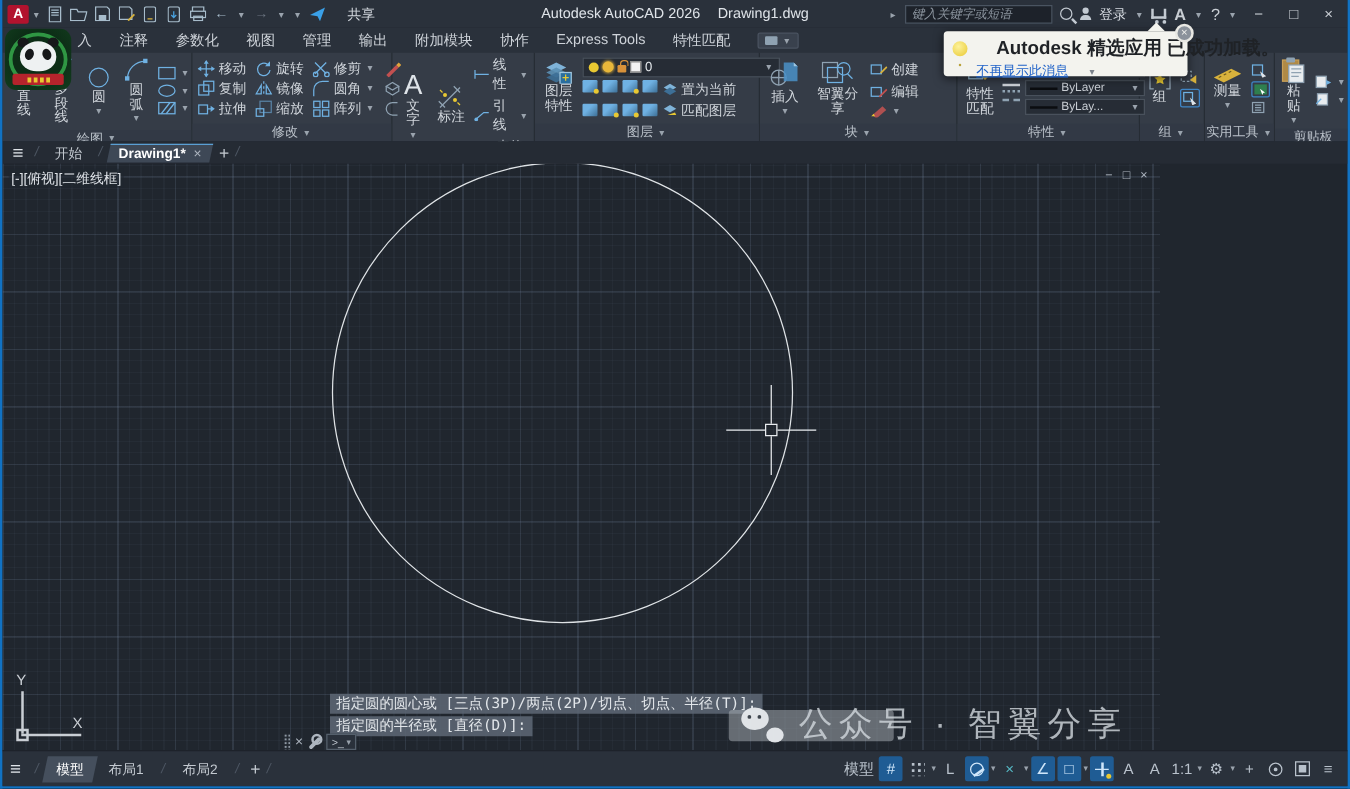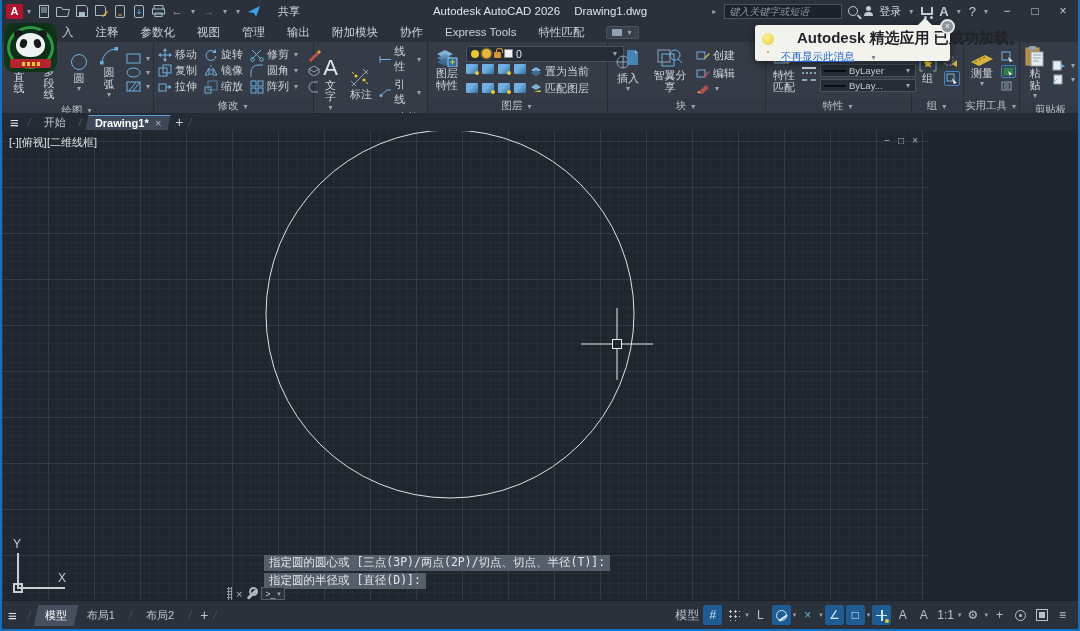--- a/index.html
+++ b/index.html
@@ -854,20 +854,28 @@
       <div class="hax"></div>
       <div class="org"></div>
       <span class="xlab">X</span>
     </div>
 
     <div class="cmdhist">
       <div class="hline">指定圆的圆心或 [三点(3P)/两点(2P)/切点、切点、半径(T)]:</div>
       <div class="hline">指定圆的半径或 [直径(D)]:</div>
     </div>
 
+    <div class="wmark">
+      <span class="wpill"></span>
+      <span class="wicon">
+          <span class="wb1"></span>
+          <span class="wb2"></span>
+        </span>
+      <span class="wtext">公众号 · 智翼分享</span>
+    </div>
 
     <div class="cmdbar">
       <span class="grip"></span>
       <span class="cmdx">×</span>
       <span class="wrench"></span>
       <span class="cmdico">
         <span>&gt;_</span>
         <span class="sd">▾</span>
       </span>
     </div>

